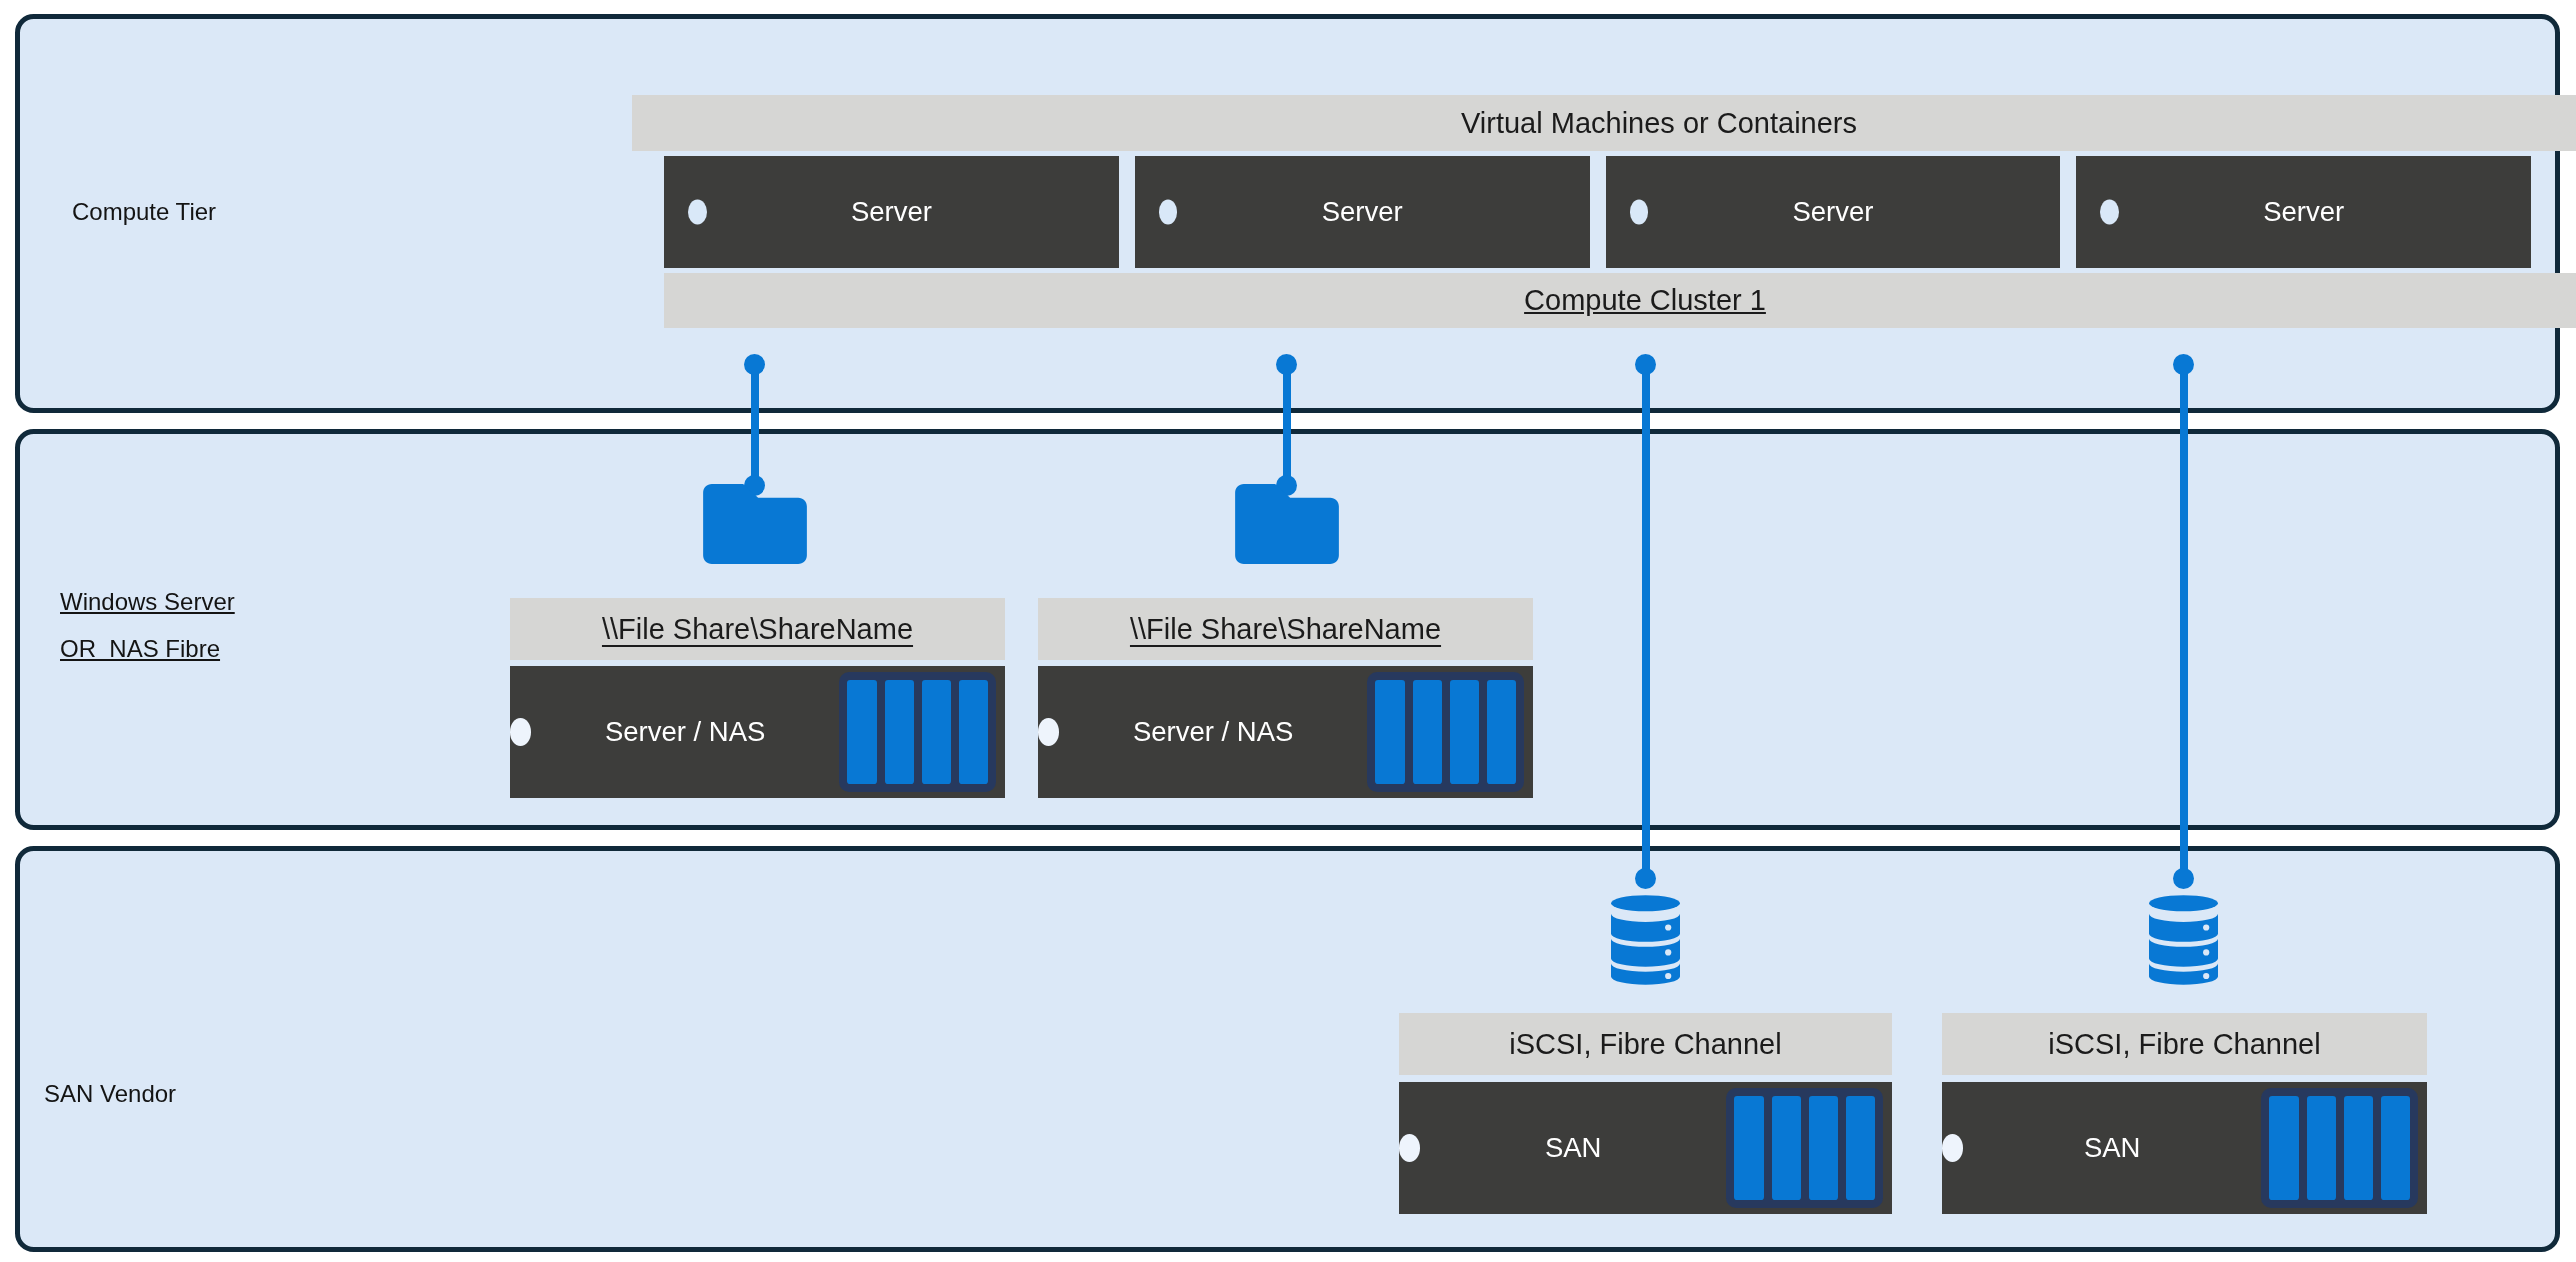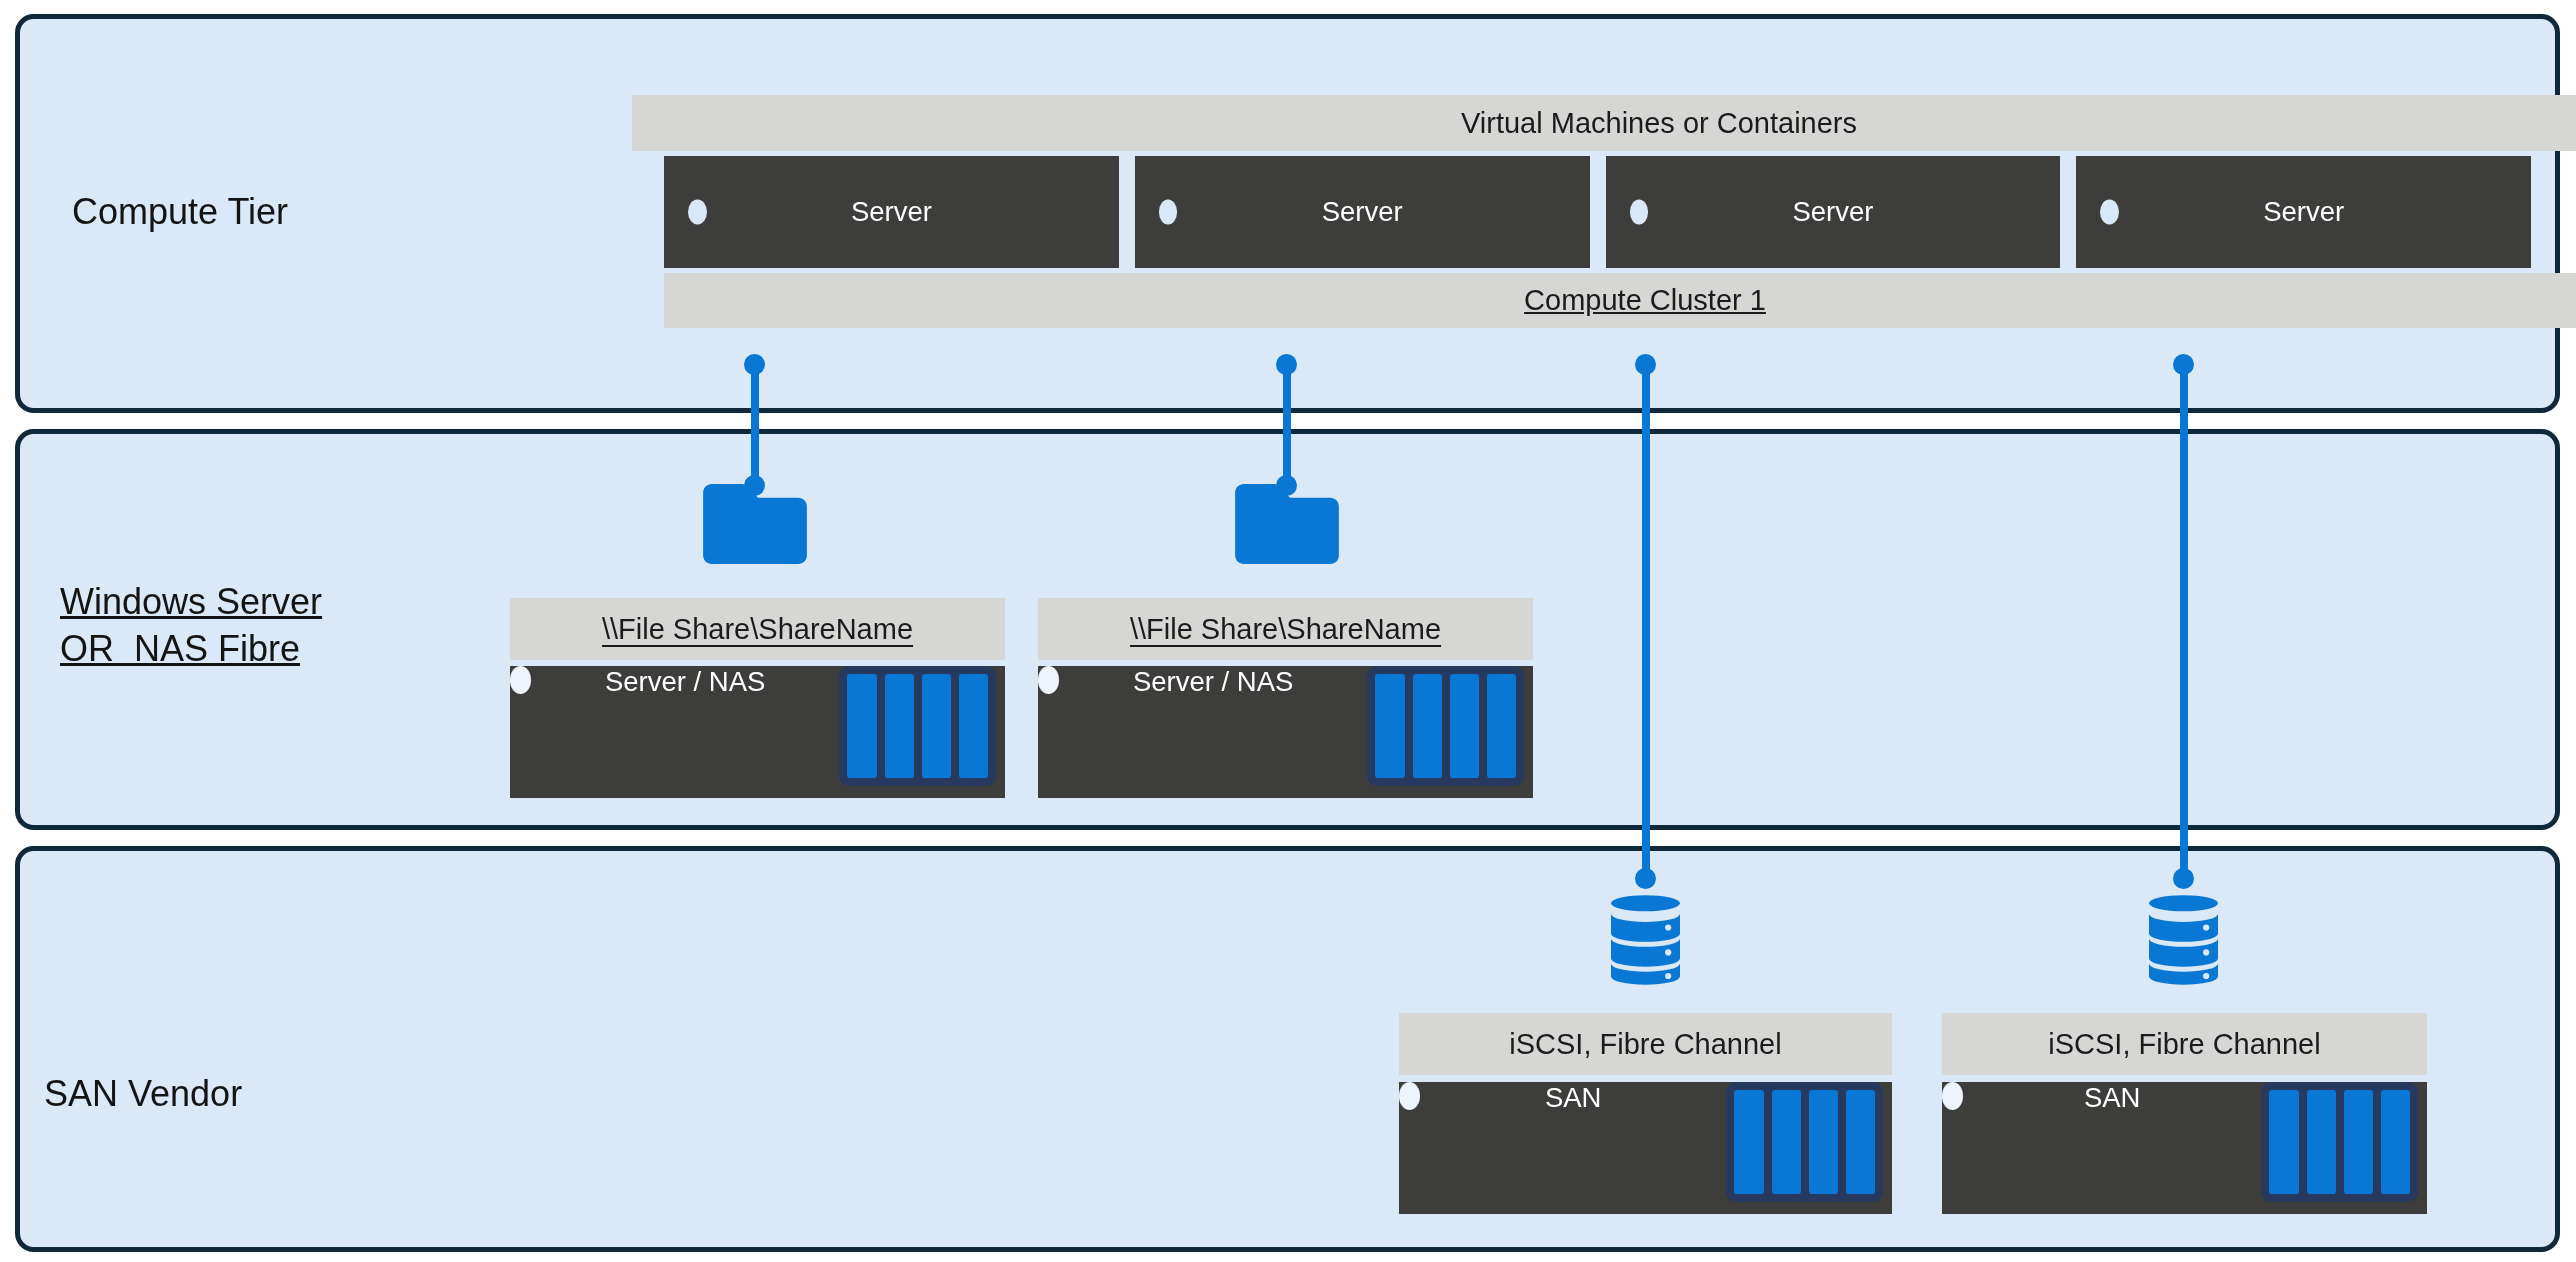--- a/index.html
+++ b/index.html
@@ -7,38 +7,38 @@
        font-family:"Liberation Sans", sans-serif;}
   .page{position:absolute;inset:0;}
 
   
   .tier{position:absolute;left:15px;width:2545px;background:#dbe8f7;
         border:5px solid #10293a;border-radius:18.7px;box-sizing:border-box;z-index:1;}
   .tier1{top:13.7px;height:399px;}
   .tier2{top:429px;height:401px;}
   .tier3{top:846px;height:406px;}
 
-  .tier-label{position:absolute;font-size:36px;color:#141414;z-index:3;line-height:47px;}
+  .tier-label{position:absolute;font-size:24px;color:#141414;z-index:3;line-height:47px;}
   .pre{white-space:pre;}
 
   
   .bar{position:absolute;background:#d6d6d4;display:flex;align-items:center;
        justify-content:center;font-size:29px;color:#1b1b1b;z-index:2;box-sizing:border-box;}
   .share-text{text-decoration:underline;text-decoration-thickness:1.9px;text-underline-offset:6.2px;}
 
   
   .server-row{position:absolute;left:664px;top:156px;width:1867px;height:112px;
               display:flex;gap:16px;z-index:2;}
   .server-box{flex:1;position:relative;background:#3d3d3b;display:flex;align-items:center;
               justify-content:center;font-size:27.5px;color:#ffffff;}
   .bullet{position:absolute;left:24px;top:50%;transform:translateY(-50%);
           width:18.7px;height:25px;border-radius:50%;background:#d9e8f8;}
 
   
-  .device-box{position:absolute;background:#3d3d3b;display:flex;align-items:flex-start;
+  .device-box{position:absolute;background:#3d3d3b;display:flex;align-items:center;
               box-sizing:border-box;z-index:2;}
   .bullet2{flex:none;width:21px;height:27.5px;border-radius:50%;background:#eef4fc;}
   .device-label{flex:1;text-align:center;font-size:27.5px;color:#ffffff;}
   .bays{flex:none;width:157px;height:120px;margin-right:8.7px;background:#27395e;
         border-radius:10px;display:flex;gap:8px;padding:8px;box-sizing:border-box;}
   .bay{flex:1;background:#0878d4;border-radius:3.1px;}
 
   
   .cline{position:absolute;width:7.5px;background:#0878d4;z-index:6;}
   .cdot{position:absolute;width:21px;height:21px;border-radius:50%;background:#0878d4;z-index:6;}

